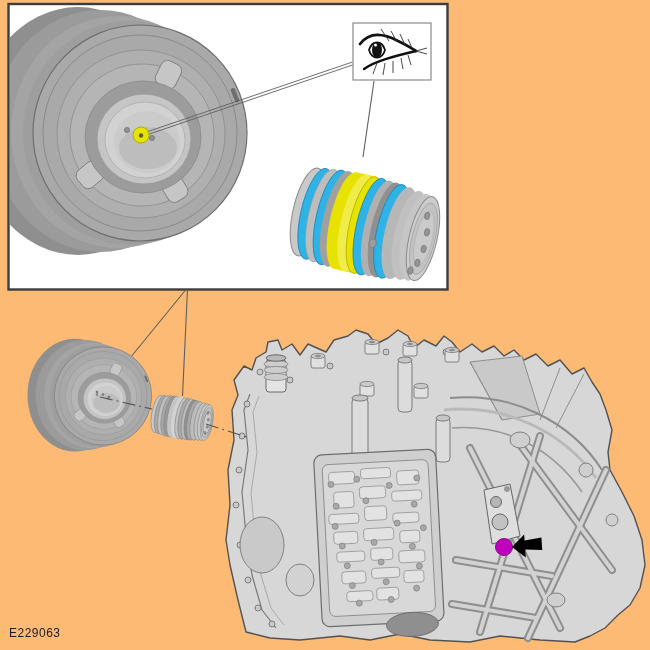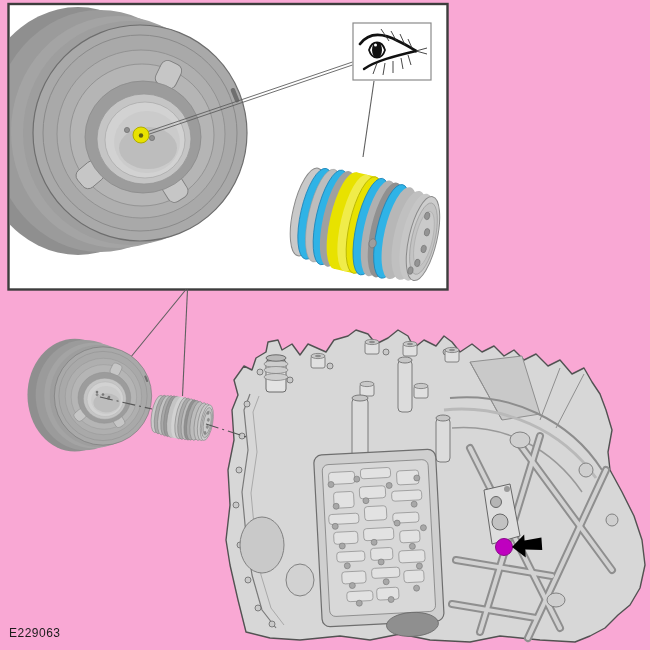--- a/index.html
+++ b/index.html
@@ -1,16 +1,16 @@
 <!DOCTYPE html>
 <html><head>
 <meta charset="utf-8">
 <style>
   html,body{margin:0;padding:0;background:#ffffff;}
-  .stage{position:relative;width:650px;height:650px;background:#f9a8d4;overflow:hidden;
+  .stage{position:relative;width:650px;height:650px;background:#fdba74;overflow:hidden;
          font-family:"Liberation Sans", sans-serif;}
   .art{position:absolute;left:0;top:0;}
   .figure-id{position:absolute;left:9px;top:626px;font-size:12px;color:#1c1c1c;
              letter-spacing:0.5px;}
 </style>
 </head>
 <body>
 
 <div class="stage">
 

